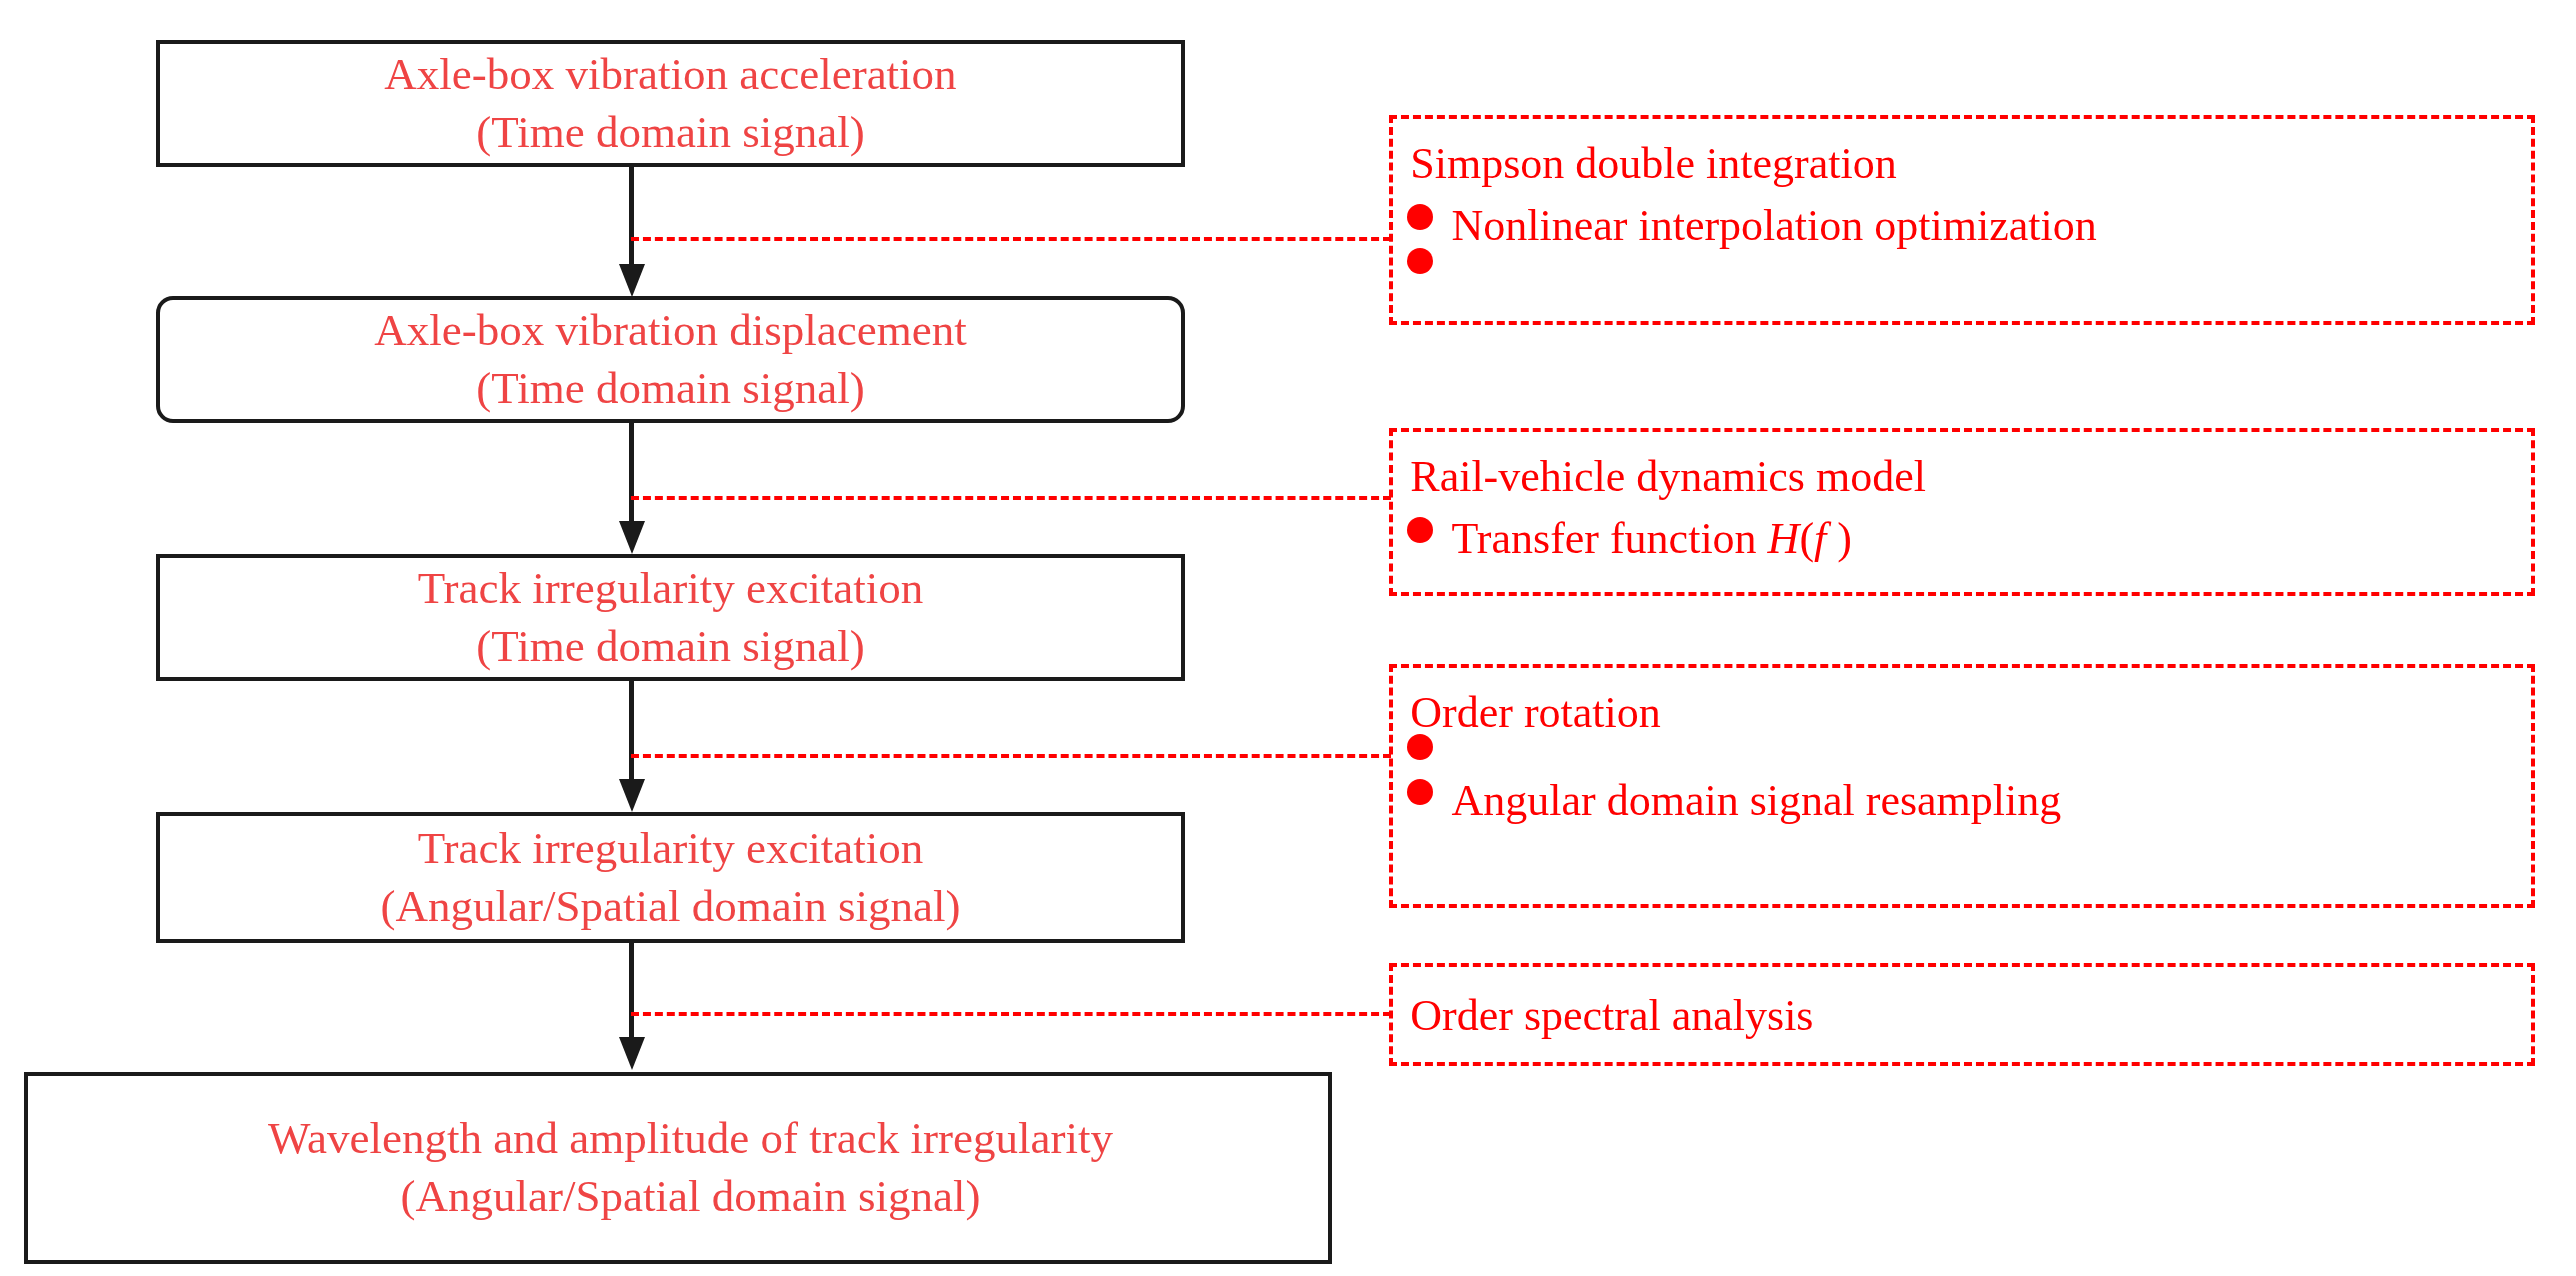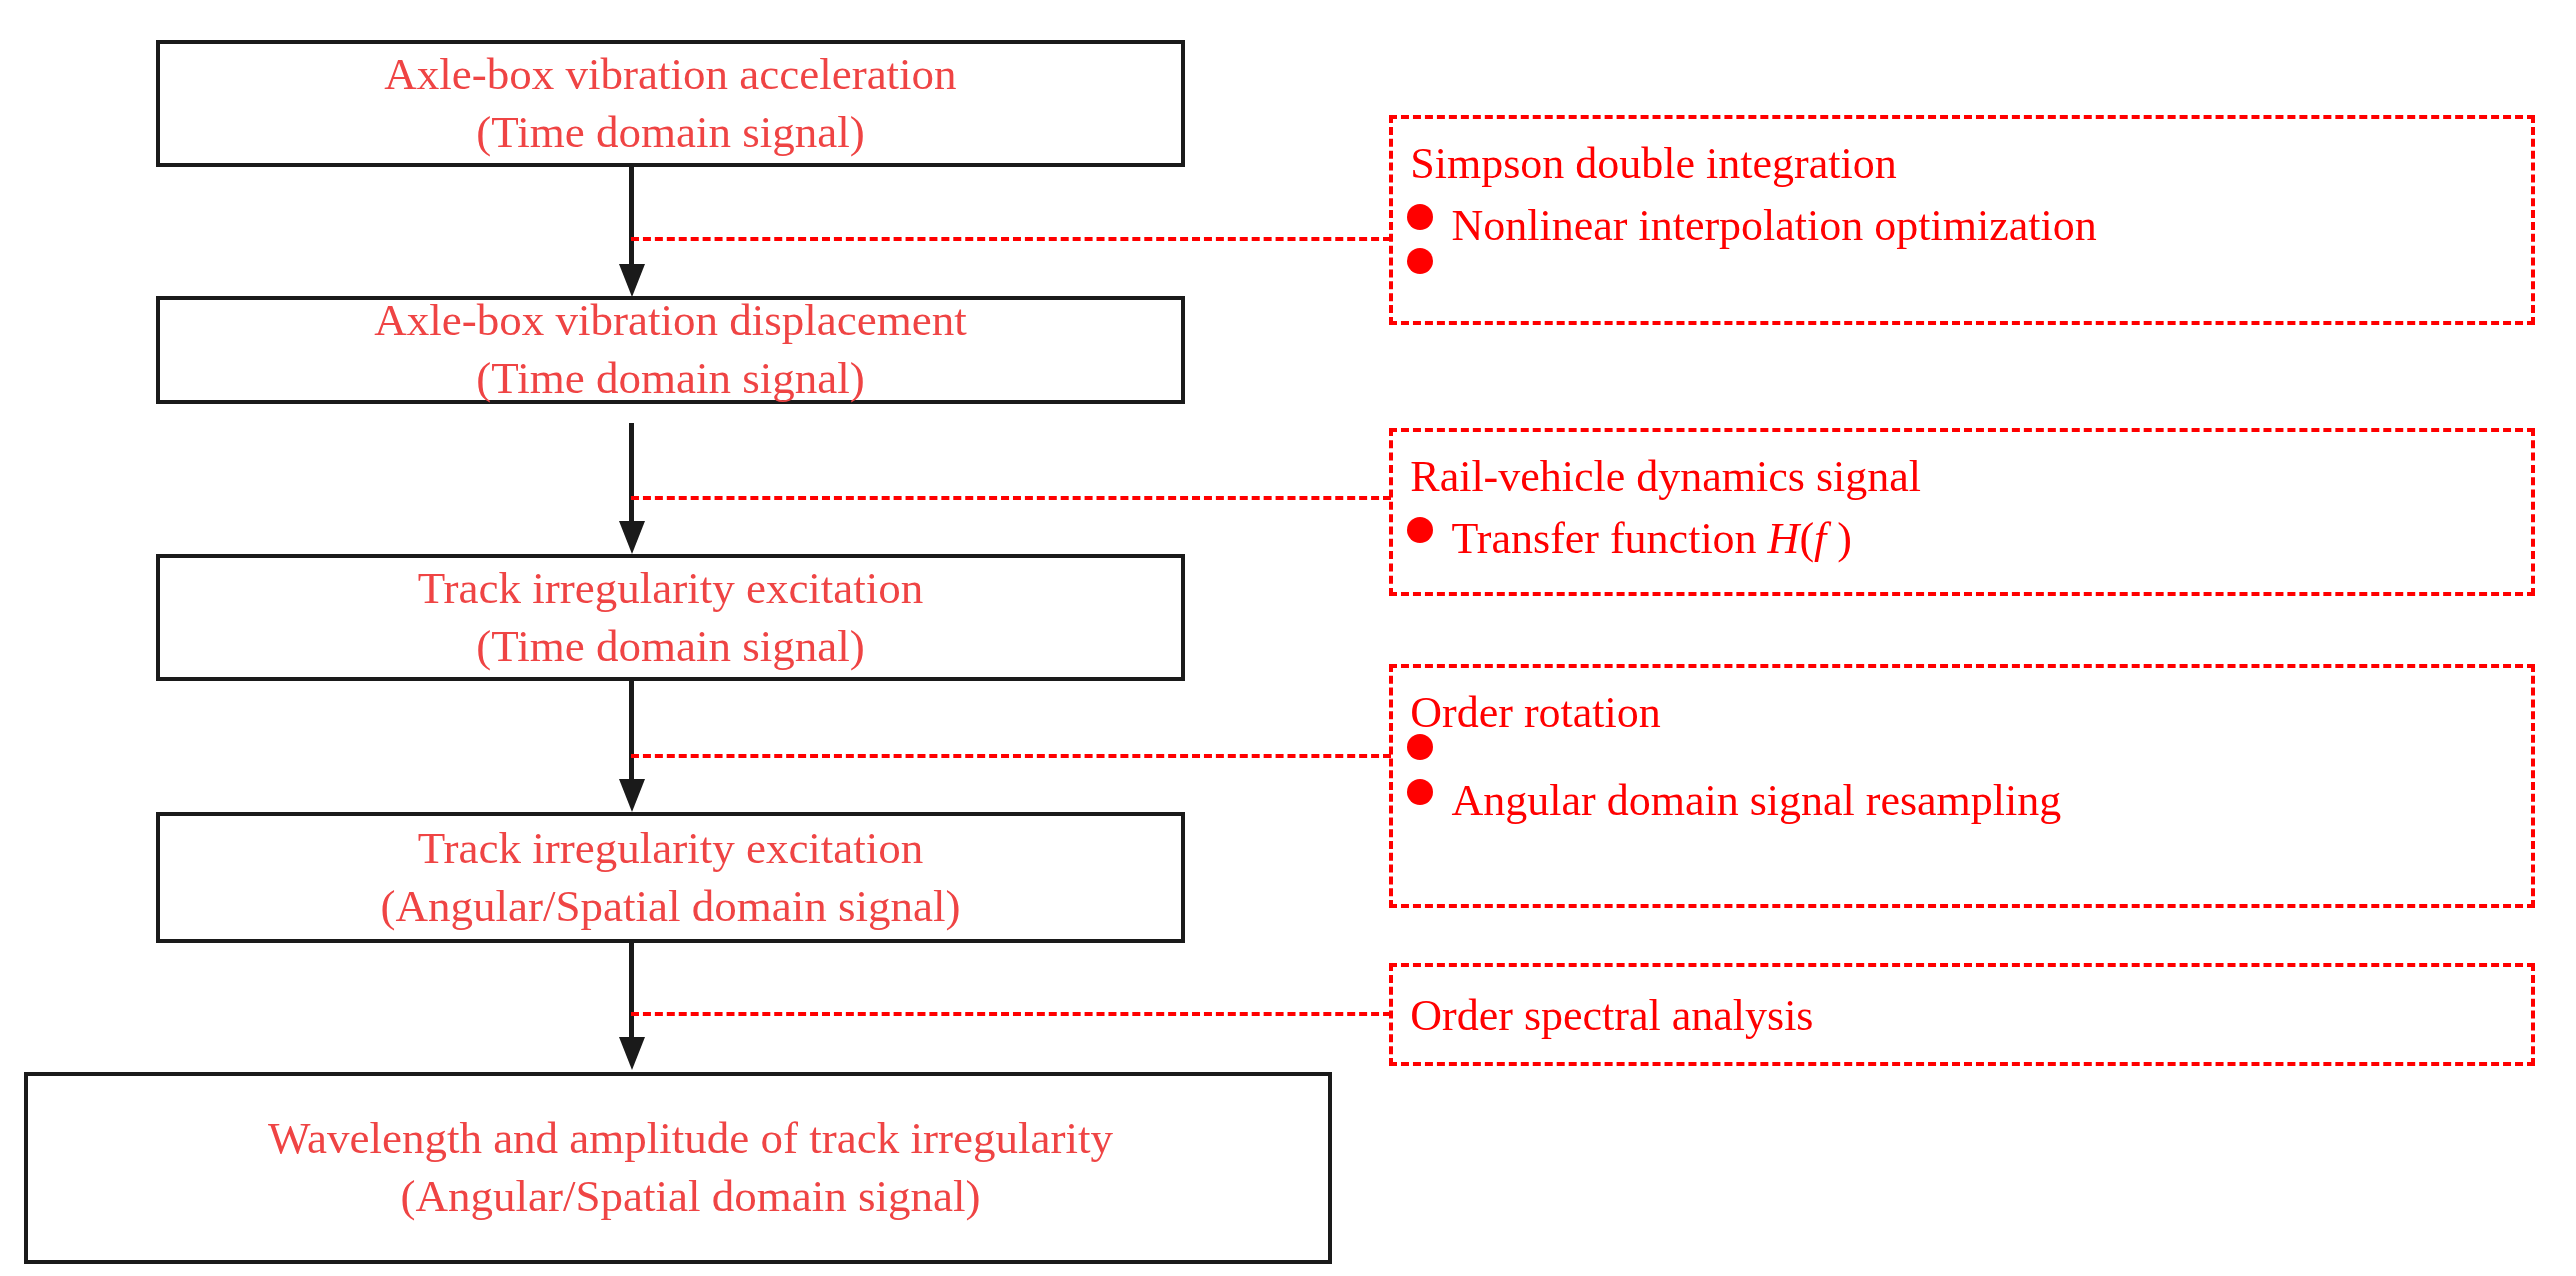--- a/index.html
+++ b/index.html
@@ -95,21 +95,21 @@
 <div id="canvas">
 
   <div class="pbox" style="left:156px; top:40px; width:1029px; height:127px;">
     <span>Axle-box vibration acceleration</span>
     <span class="ln2">(Time domain signal)</span>
   </div>
 
   <div class="conn" style="left:629px; top:167px; height:98px;"></div>
   <div class="arrowhead" style="left:619px; top:264px;"></div>
 
-  <div class="pbox" style="left:156px; top:296px; width:1029px; height:108px;">
+  <div class="pbox" style="left:156px; top:296px; width:1029px; height:127px;border-radius:17px;">
     <span>Axle-box vibration displacement</span>
     <span class="ln2">(Time domain signal)</span>
   </div>
 
   <div class="conn" style="left:629px; top:423px; height:100px;"></div>
   <div class="arrowhead" style="left:619px; top:521px;"></div>
 
   <div class="pbox" style="left:156px; top:554px; width:1029px; height:127px;">
     <span>Track irregularity excitation</span>
     <span class="ln2">(Time domain signal)</span>
@@ -141,21 +141,21 @@
     <div class="rline">
       <span class="bullet-dot"></span>
       <span>Nonlinear interpolation optimization</span>
     </div>
     <div class="rline">
       <span class="bullet-dot"></span>
     </div>
   </div>
 
   <div class="rbox" style="left:1389px; top:428px; width:1146px; height:168px;">
-    <div class="rline head">Rail-vehicle dynamics signal</div>
+    <div class="rline head">Rail-vehicle dynamics model</div>
     <div class="rline">
       <span class="bullet-dot"></span>
       <span><span>Transfer function </span><span class="mathit">H</span><span>(</span><span class="mathit">f</span><span> )</span></span>
     </div>
   </div>
 
   <div class="rbox" style="left:1389px; top:664px; width:1146px; height:244px;">
     <div class="rline head">Order rotation</div>
     <div class="rline">
       <span class="bullet-dot"></span>

